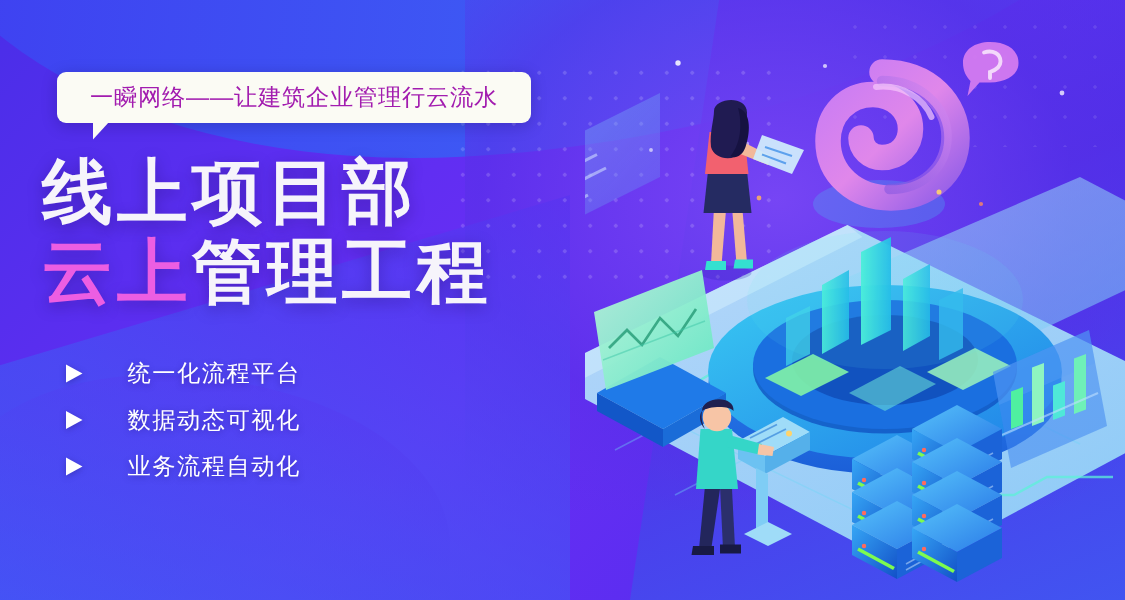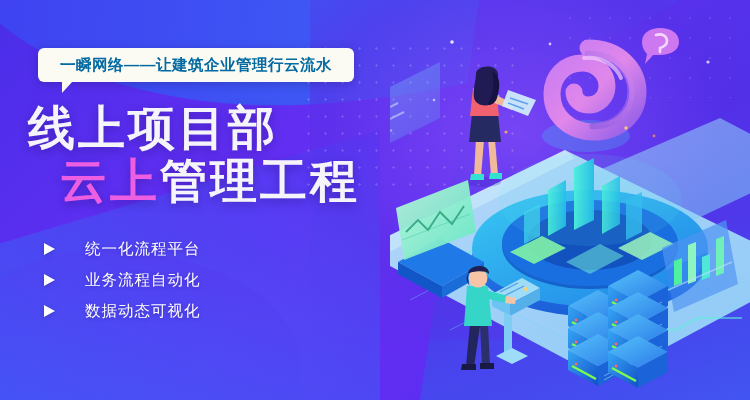--- a/index.html
+++ b/index.html
@@ -82,23 +82,23 @@
     height: 34px;
     padding: 0 22px;
     display: flex; align-items: center;
     background: #fbfbf4;
     border-radius: 6px;
     box-shadow: 0 2px 10px rgba(20,10,80,.25);
   }
   .bubble-text {
     font-size: 15.5px;
     letter-spacing: .5px;
-    color: #0369a1;
+    color: #a21caf;
     white-space: nowrap;
-    font-weight: 700;
+    font-weight: 400;
   }
   .bubble-tail {
     position: absolute;
     left: 24px; bottom: -11px;
     width: 0; height: 0;
     border-left: 11px solid #fbfbf4;
     border-right: 6px solid transparent;
     border-bottom: 12px solid transparent;
   }
 
@@ -109,21 +109,21 @@
     line-height: 1.02;
   }
   .hl-line {
     font-size: 47px;
     font-weight: 700;
     letter-spacing: 3px;
     white-space: nowrap;
     text-shadow: 0 3px 10px rgba(30,10,90,.35);
   }
   .hl-1 { color: #f6f4fb; }
-  .hl-2 { margin-top: 5px; margin-left: 32px; }
+  .hl-2 { margin-top: 5px; }
   .hl-pink { color: #ec5ee2; }
   .hl-white { color: #f6f4fb; }
 
   
   .bullets {
     position: absolute;
     left: 44px; top: 236px;
   }
   .bullet-row {
     display: flex;
@@ -466,21 +466,21 @@
     <div class="hl-line hl-2"><span class="hl-pink">云上</span><span class="hl-white">管理工程</span></div>
   </div>
 
   <div class="bullets">
     <div class="bullet-row">
       <span class="bullet-tri"></span>
       <span class="bullet-text">统一化流程平台</span>
     </div>
     <div class="bullet-row">
       <span class="bullet-tri"></span>
-      <span class="bullet-text">业务流程自动化</span>
+      <span class="bullet-text">数据动态可视化</span>
     </div>
     <div class="bullet-row">
       <span class="bullet-tri"></span>
-      <span class="bullet-text">数据动态可视化</span>
+      <span class="bullet-text">业务流程自动化</span>
     </div>
   </div>
 
 </div>
 
 </body></html>

